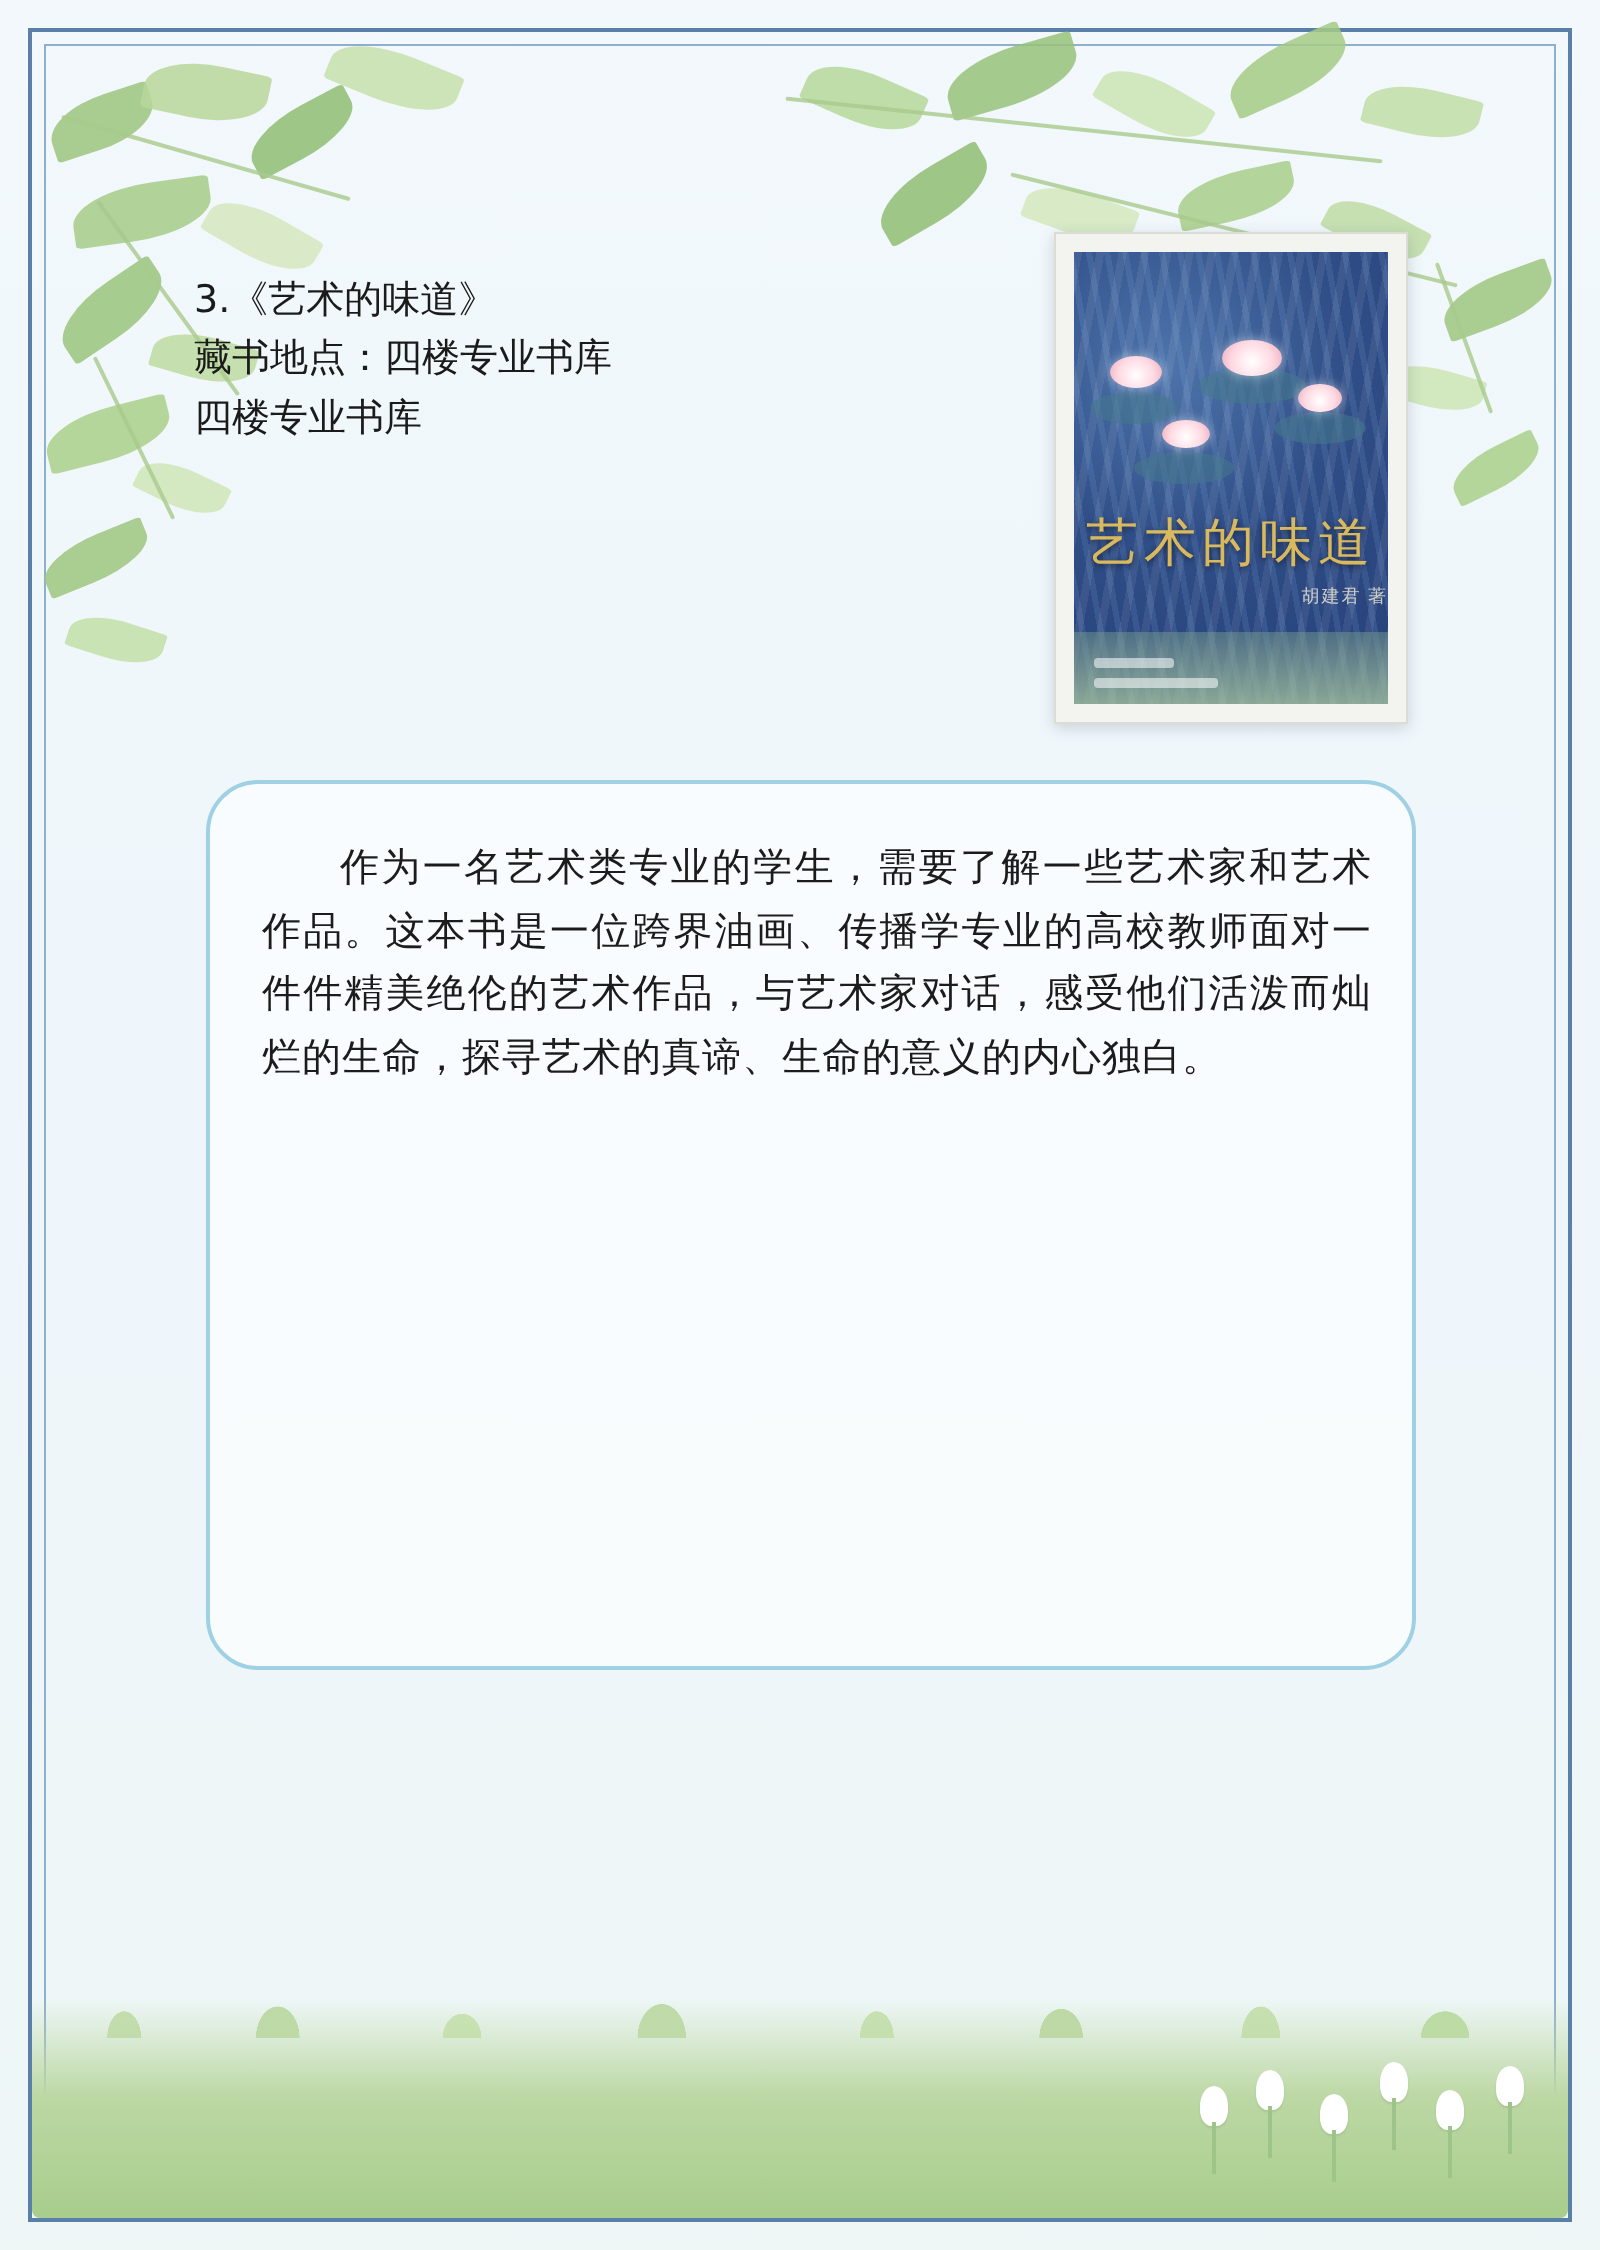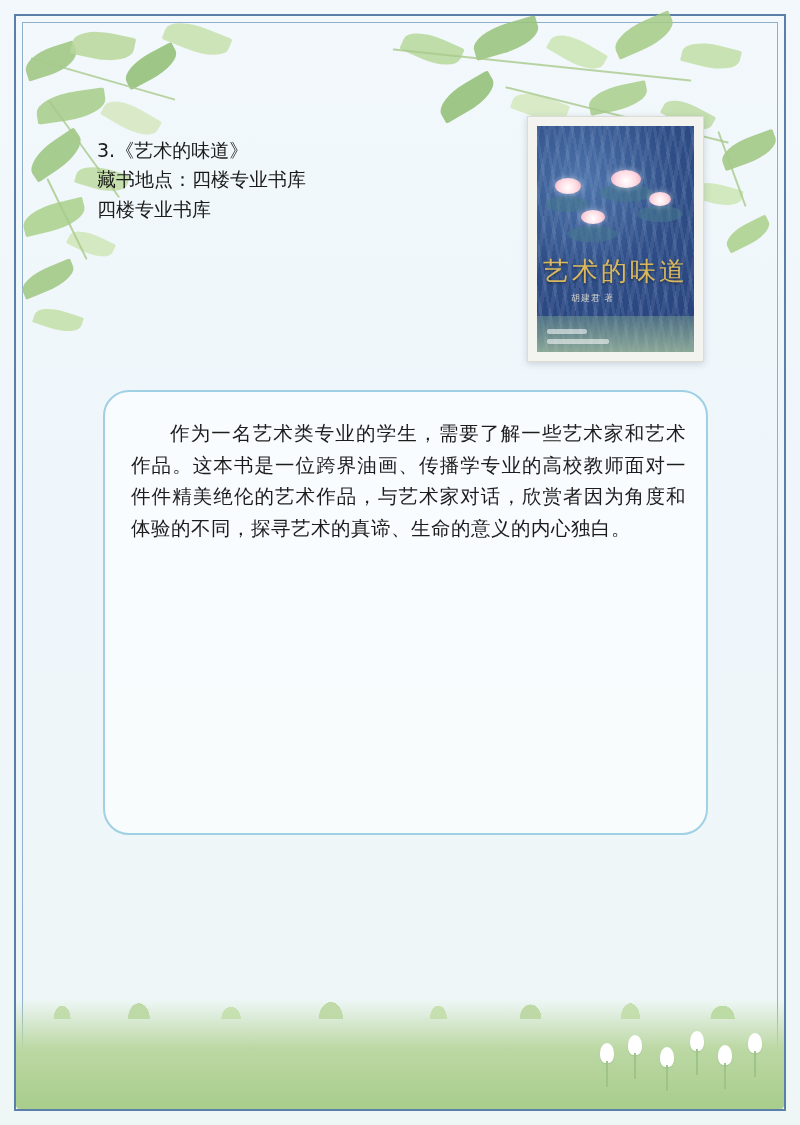--- a/index.html
+++ b/index.html
@@ -163,21 +163,21 @@
     color: #e8c25a;
     text-shadow: 0 1px 3px rgba(0,0,0,.55);
     font-family: "DejaVu Sans", sans-serif;
     opacity: .92;
   }
   .book-author-art {
     position: absolute;
     left: 0;
     right: 0;
     top: 166px;
-    text-align: left;
+    text-align: right;
     font-size: 9px;
     color: #e9e4d2;
     opacity: .85;
     letter-spacing: 1px;
     padding-left: 34px;
   }
   .book-bottom-band {
     position: absolute;
     left: 0;
     right: 0;
@@ -297,21 +297,21 @@
     </div>
   </div>
 
   <div class="heading">
     <div>3.《艺术的味道》</div>
     <div>藏书地点：四楼专业书库</div>
     <div>四楼专业书库</div>
   </div>
 
   <div class="body-card">
-    <p class="para">作为一名艺术类专业的学生，需要了解一些艺术家和艺术作品。这本书是一位跨界油画、传播学专业的高校教师面对一件件精美绝伦的艺术作品，与艺术家对话，欣赏者因为角度和体验的不同，探寻艺术的真谛、生命的意义的内心独白。</p>
+    <p class="para">作为一名艺术类专业的学生，需要了解一些艺术家和艺术作品。这本书是一位跨界油画、传播学专业的高校教师面对一件件精美绝伦的艺术作品，与艺术家对话，感受他们活泼而灿烂的生命，探寻艺术的真谛、生命的意义的内心独白。</p>
   </div>
 
   <div class="grass-top"></div>
   <div class="grass"></div>
   <div class="tulip" style="left:600px;"></div>
   <div class="tulip" style="left:628px;bottom:70px;"></div>
   <div class="tulip" style="left:660px;bottom:58px;"></div>
   <div class="tulip" style="left:690px;bottom:74px;"></div>
   <div class="tulip" style="left:718px;bottom:60px;"></div>
   <div class="tulip" style="left:748px;bottom:72px;"></div>

